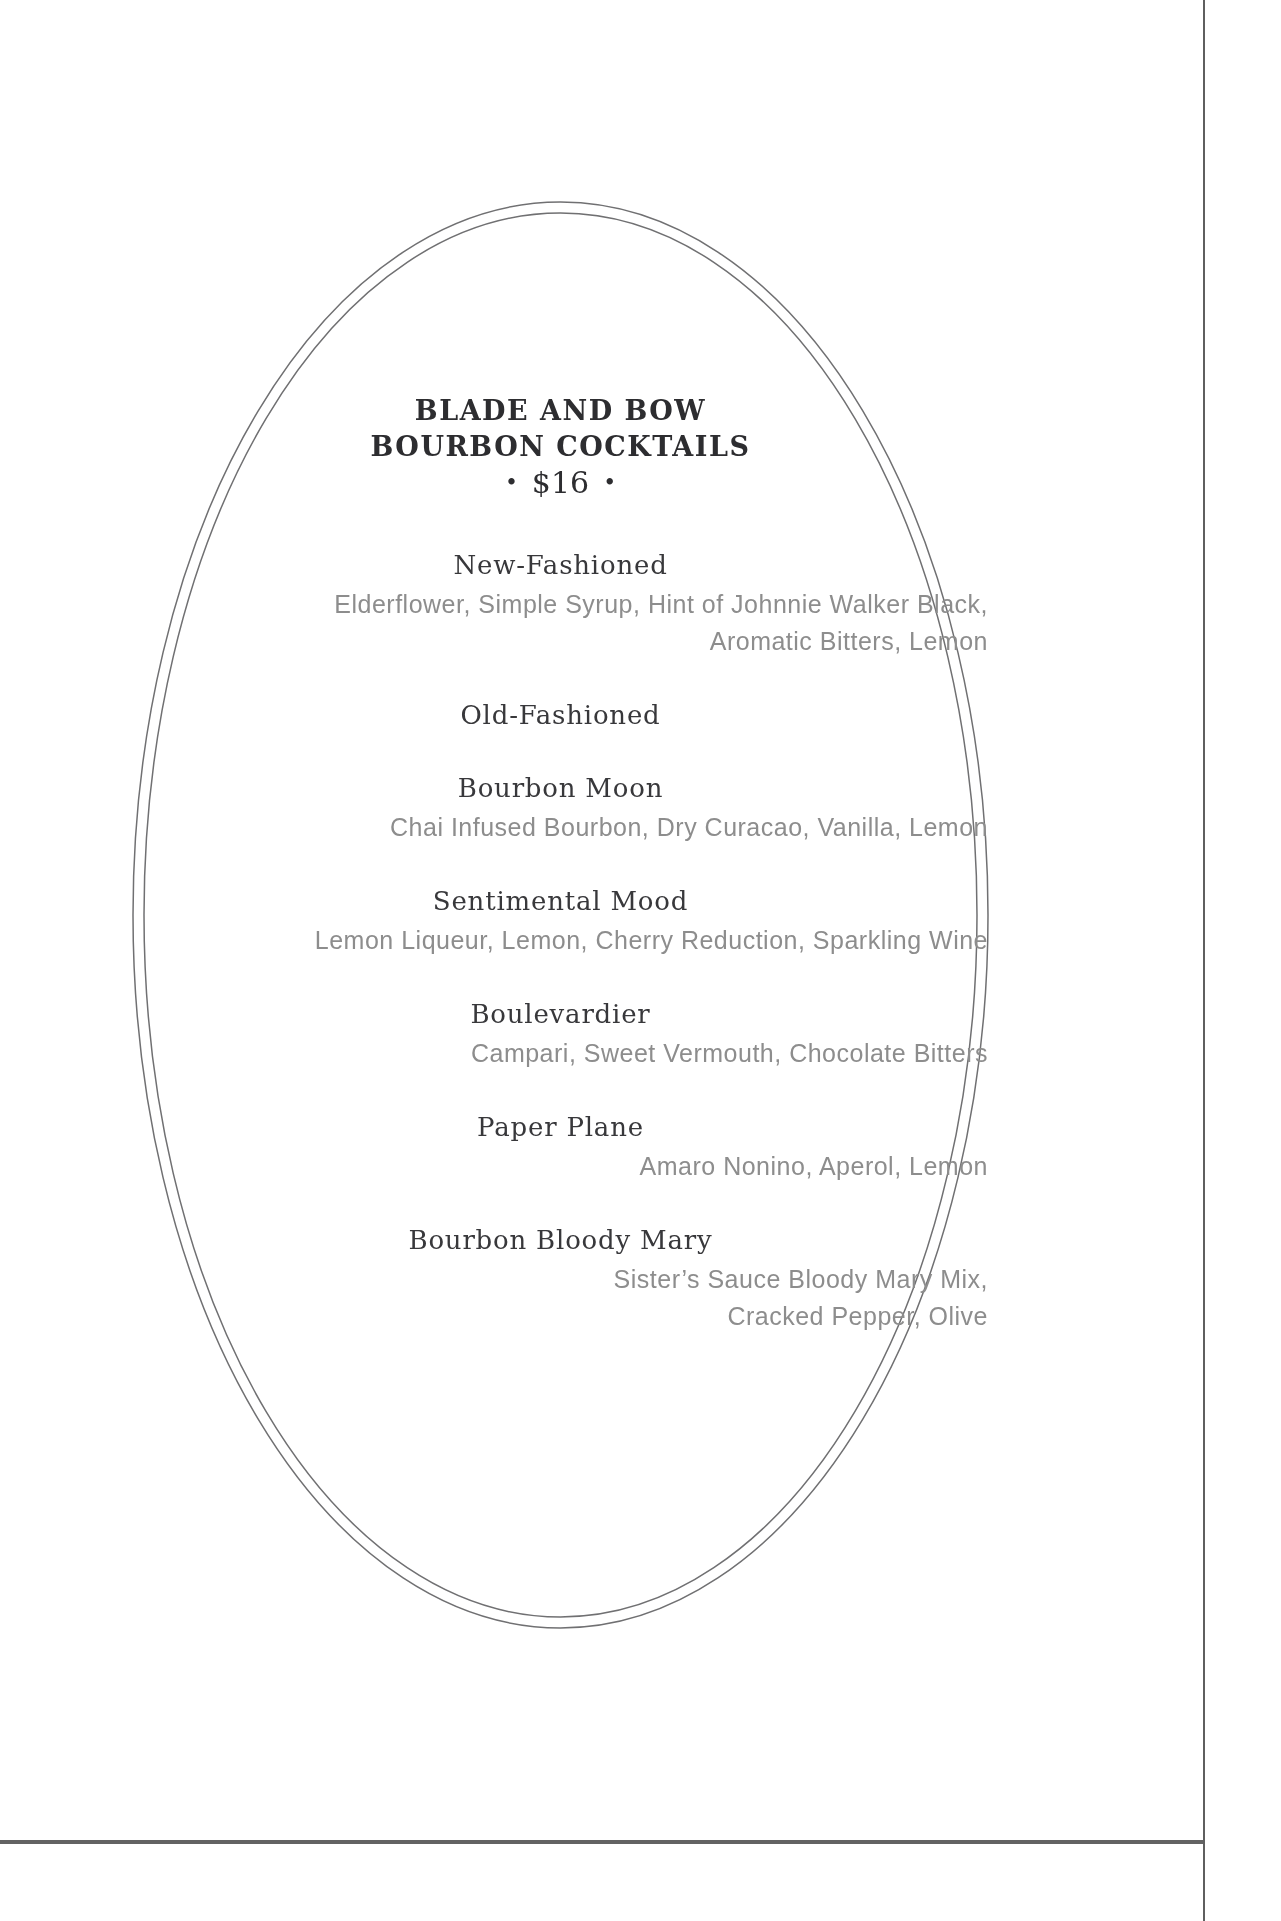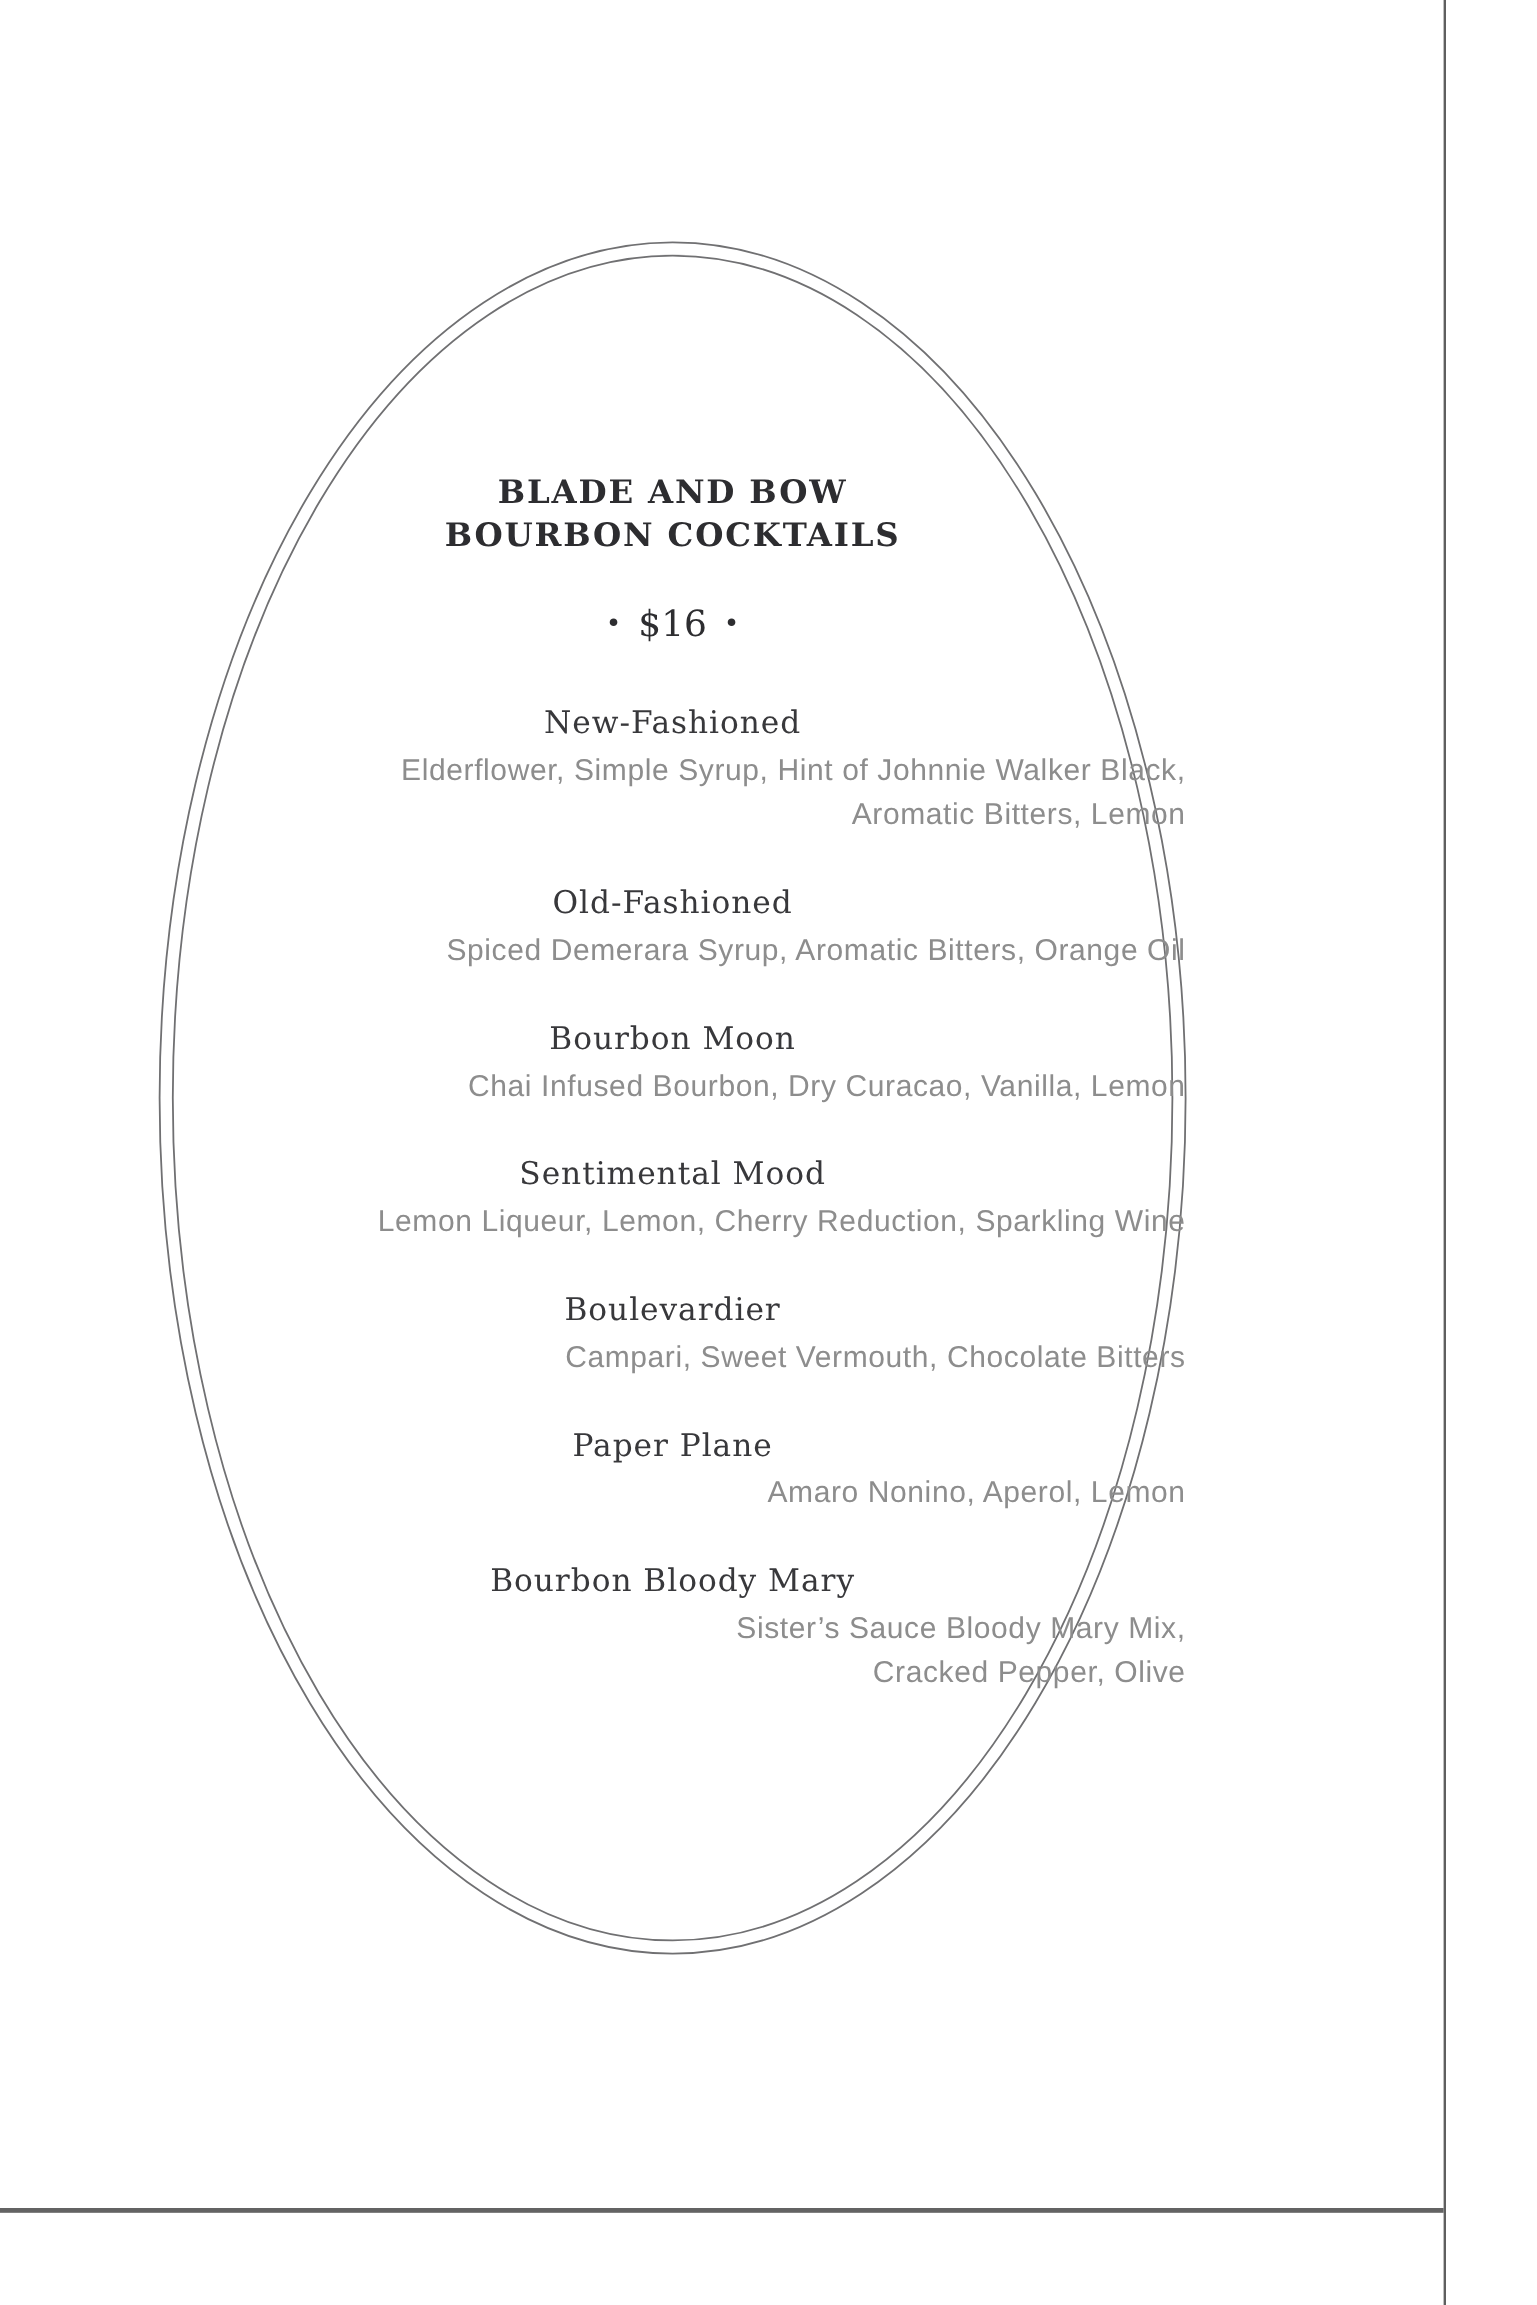--- a/index.html
+++ b/index.html
@@ -52,21 +52,20 @@
   .brand-title {
     margin-top: 393px;
     font-family: "DejaVu Serif", serif;
     font-size: 27px;
     font-weight: 600;
     line-height: 36px;
     letter-spacing: 1.5px;
     color: #2d2d30;
   }
   .price-row {
-    margin-top: 38px;
     font-family: "DejaVu Serif", serif;
     font-size: 30px;
     font-weight: 500;
     line-height: 36px;
     color: #2d2d30;
   }
   .price-row .bullet {
     font-size: 22px;
     color: #2d2d30;
     vertical-align: 3px;
@@ -122,21 +121,20 @@
     <div class="menu-list">
 
       <div class="menu-item">
         <div class="item-name">New-Fashioned</div>
         <div class="item-ingredients">Elderflower, Simple Syrup, Hint of Johnnie Walker Black,
 Aromatic Bitters, Lemon</div>
       </div>
 
       <div class="menu-item">
         <div class="item-name">Old-Fashioned</div>
-        <div class="item-ingredients">Spiced Demerara Syrup, Aromatic Bitters, Orange Oil</div>
       </div>
 
       <div class="menu-item">
         <div class="item-name">Bourbon Moon</div>
         <div class="item-ingredients">Chai Infused Bourbon, Dry Curacao, Vanilla, Lemon</div>
       </div>
 
       <div class="menu-item">
         <div class="item-name">Sentimental Mood</div>
         <div class="item-ingredients">Lemon Liqueur, Lemon, Cherry Reduction, Sparkling Wine</div>

